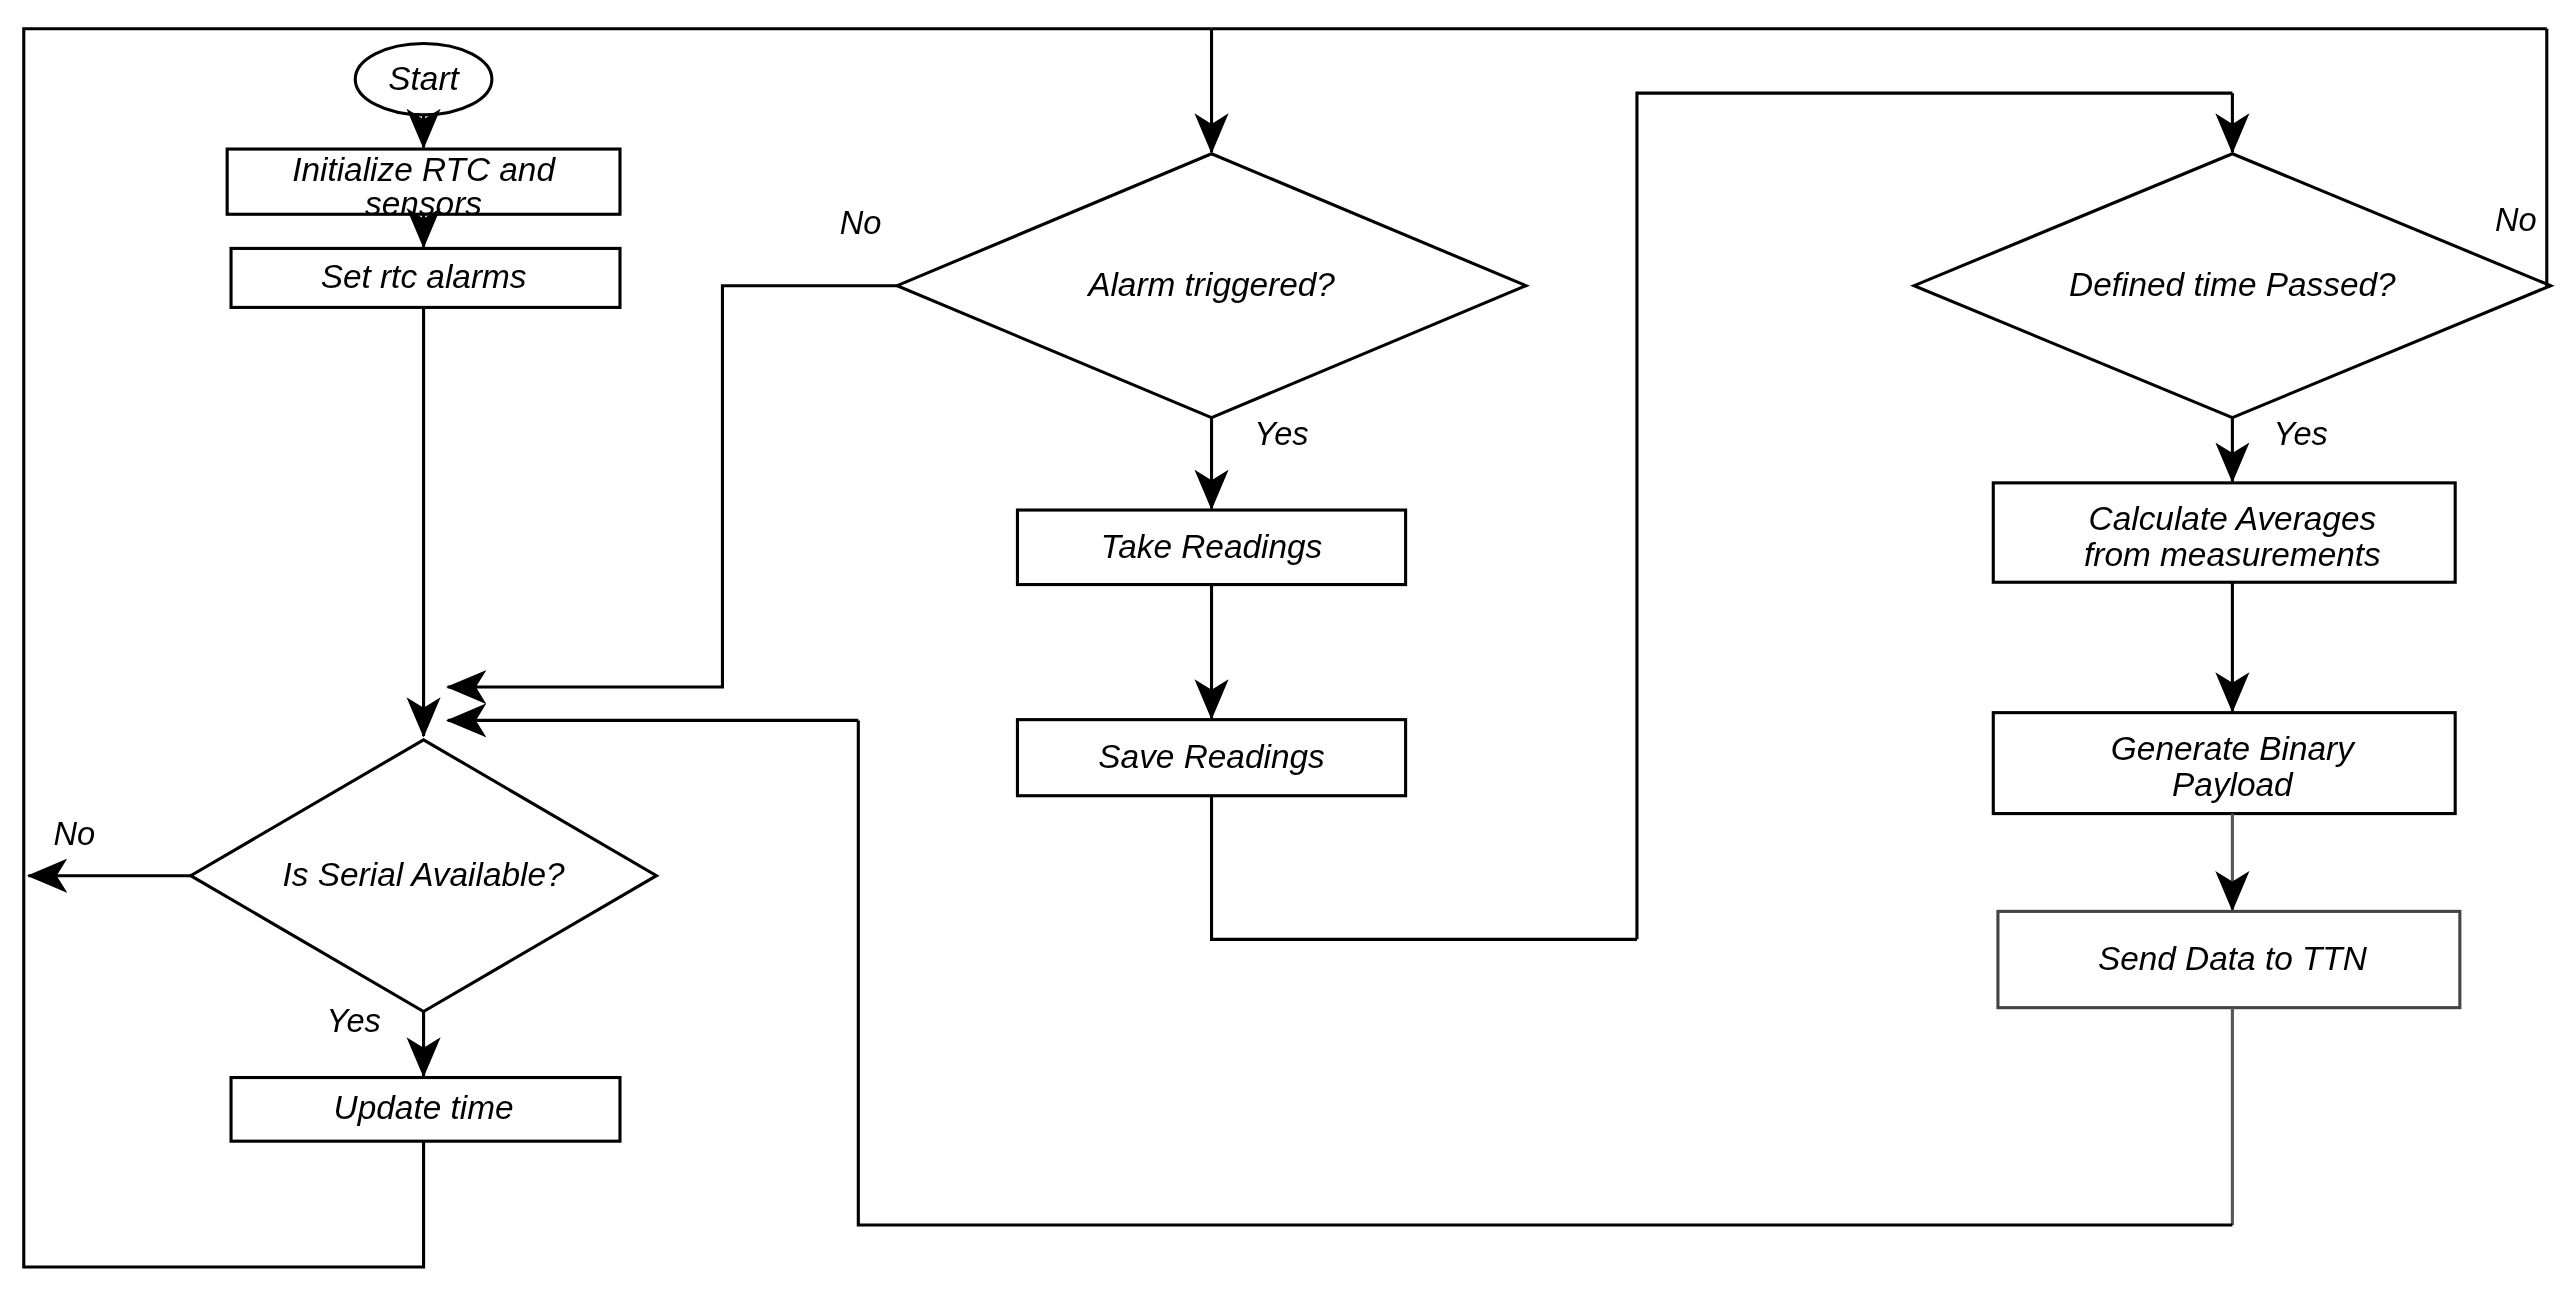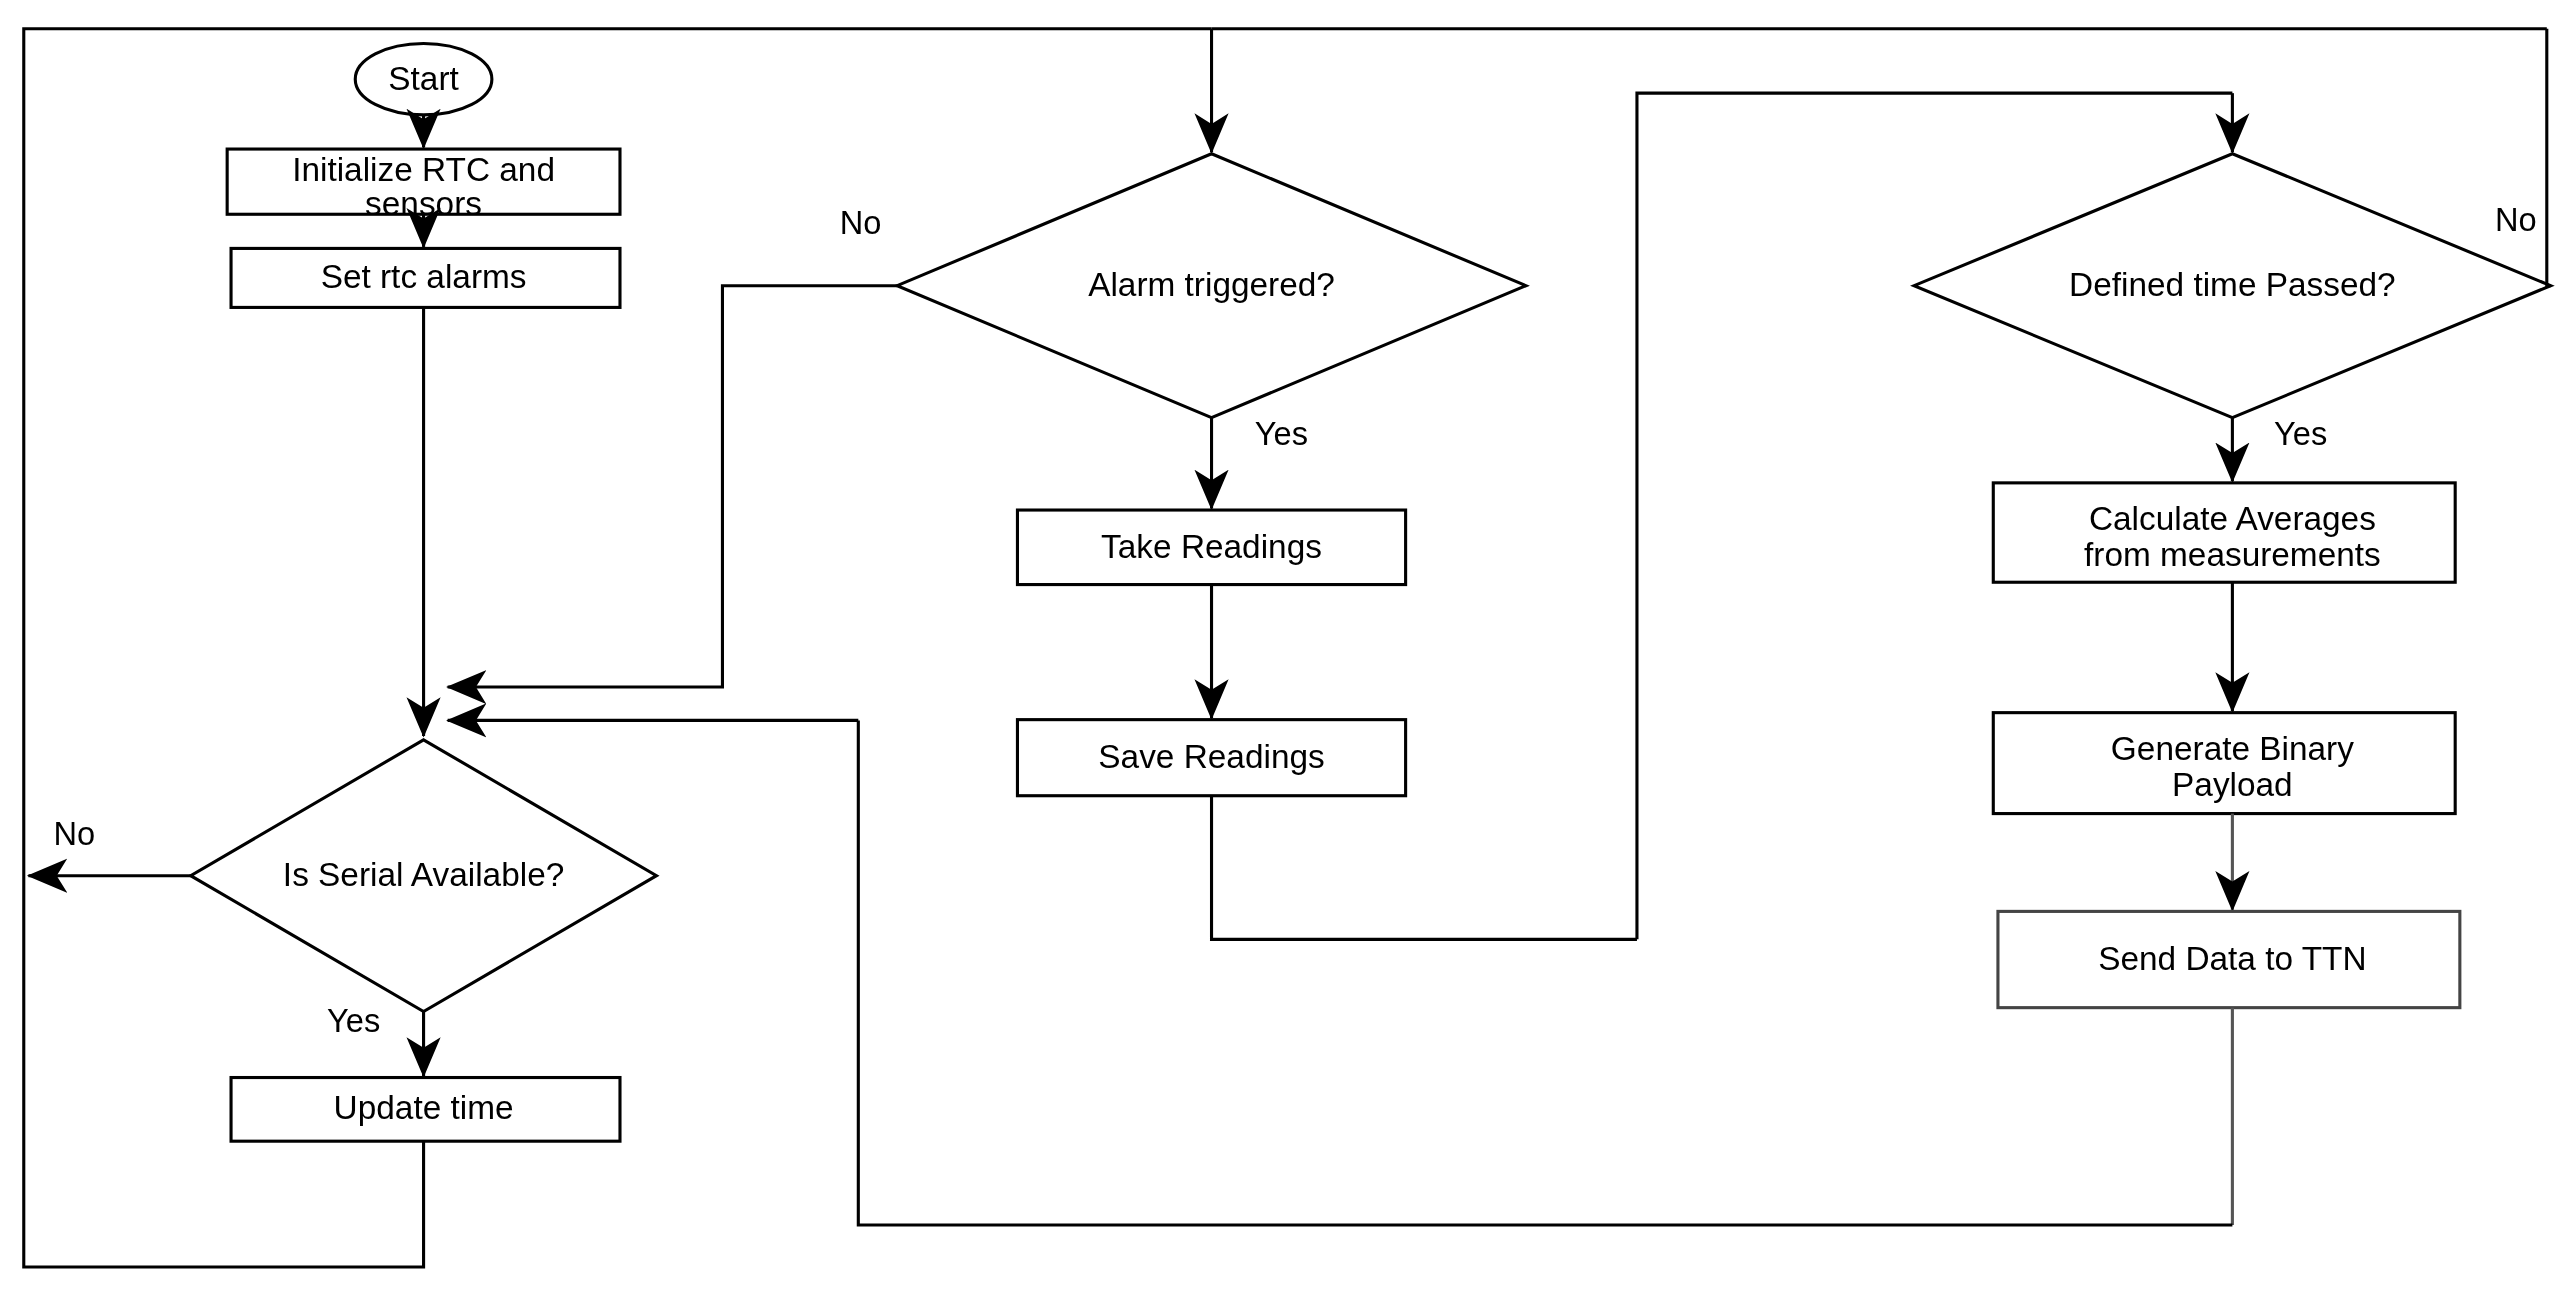--- a/index.html
+++ b/index.html
@@ -1,17 +1,17 @@
 <!DOCTYPE html>
 <html style="font-size:12.4px"><head>
 <meta charset="utf-8">
 <style>
   html,body{margin:0;padding:0;background:#ffffff;}
   body{font-family:"Liberation Sans", sans-serif;}
-  #stage{position:relative;width:2576px;height:1298px;background:#ffffff;overflow:hidden;}
+  #stage{position:relative;width:2576px;height:1298px;background:#ffffff;overflow:hidden;font-style:italic;}
   svg#flow{position:absolute;left:0;top:0;width:2576px;height:1298px;display:block;}
   .shape{fill:#ffffff;stroke:#000000;stroke-width:4;}
   .shape-soft{fill:#ffffff;stroke:#444444;stroke-width:4;}
   .edge{fill:none;stroke:#000000;stroke-width:4;stroke-linecap:butt;stroke-linejoin:miter;}
   .edge-soft{fill:none;stroke:#555555;stroke-width:4;}
   .arrowhead{fill:#000000;stroke:none;}
   .nodetext{font-family:"Liberation Sans", sans-serif;font-size:43px;fill:#000000;text-anchor:middle;dominant-baseline:middle;}
   .edgelabel{font-family:"Liberation Sans", sans-serif;font-size:42px;fill:#000000;text-anchor:middle;dominant-baseline:middle;}
 </style>
 </head>

